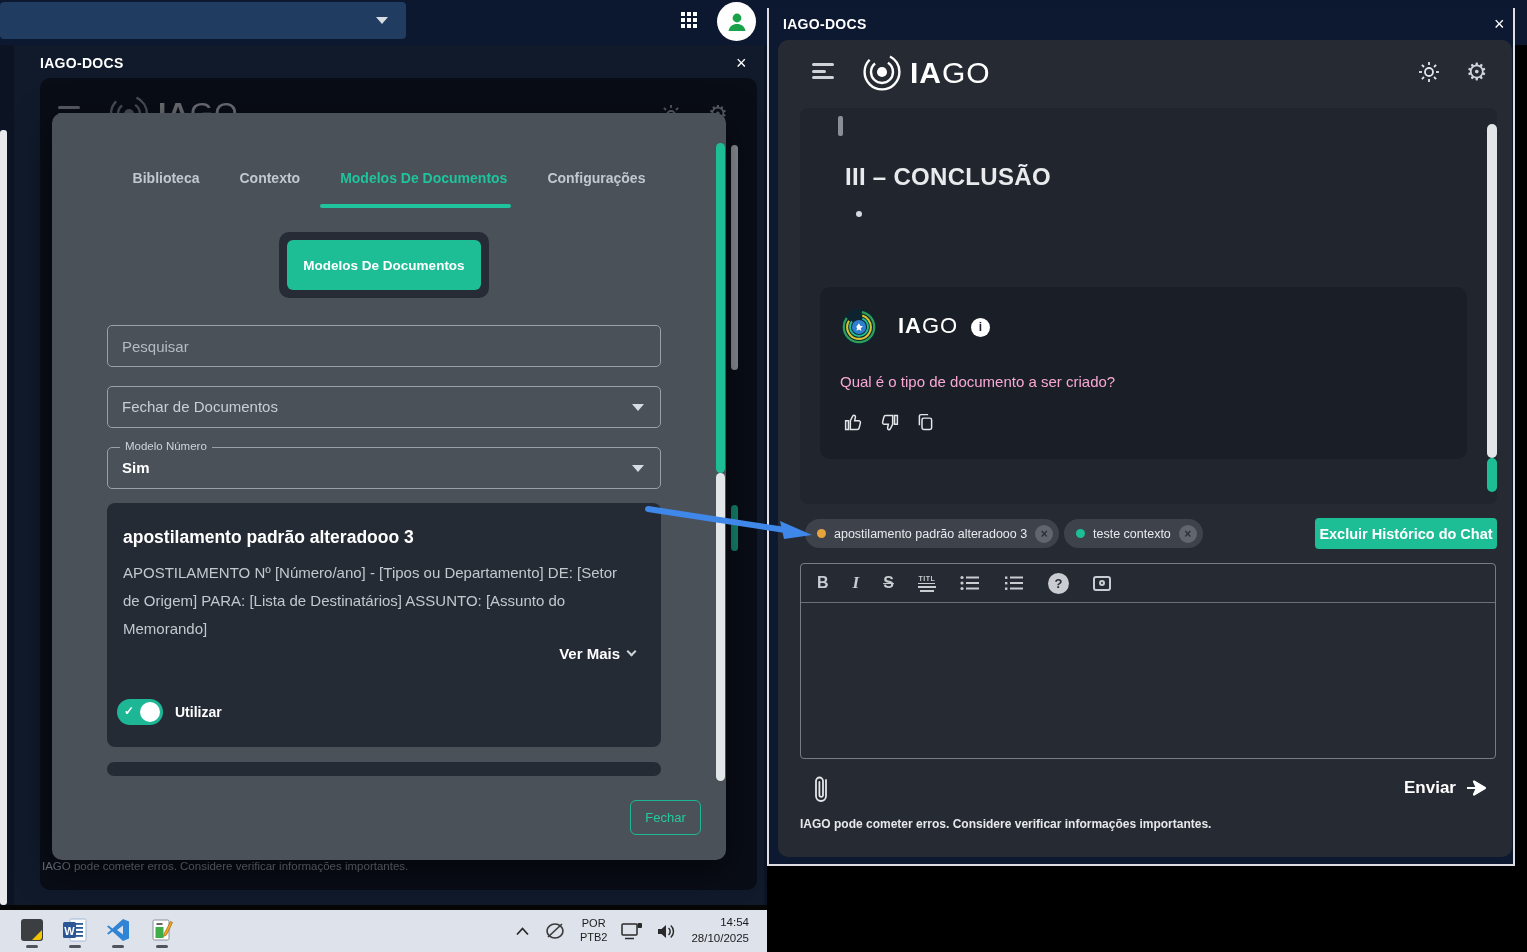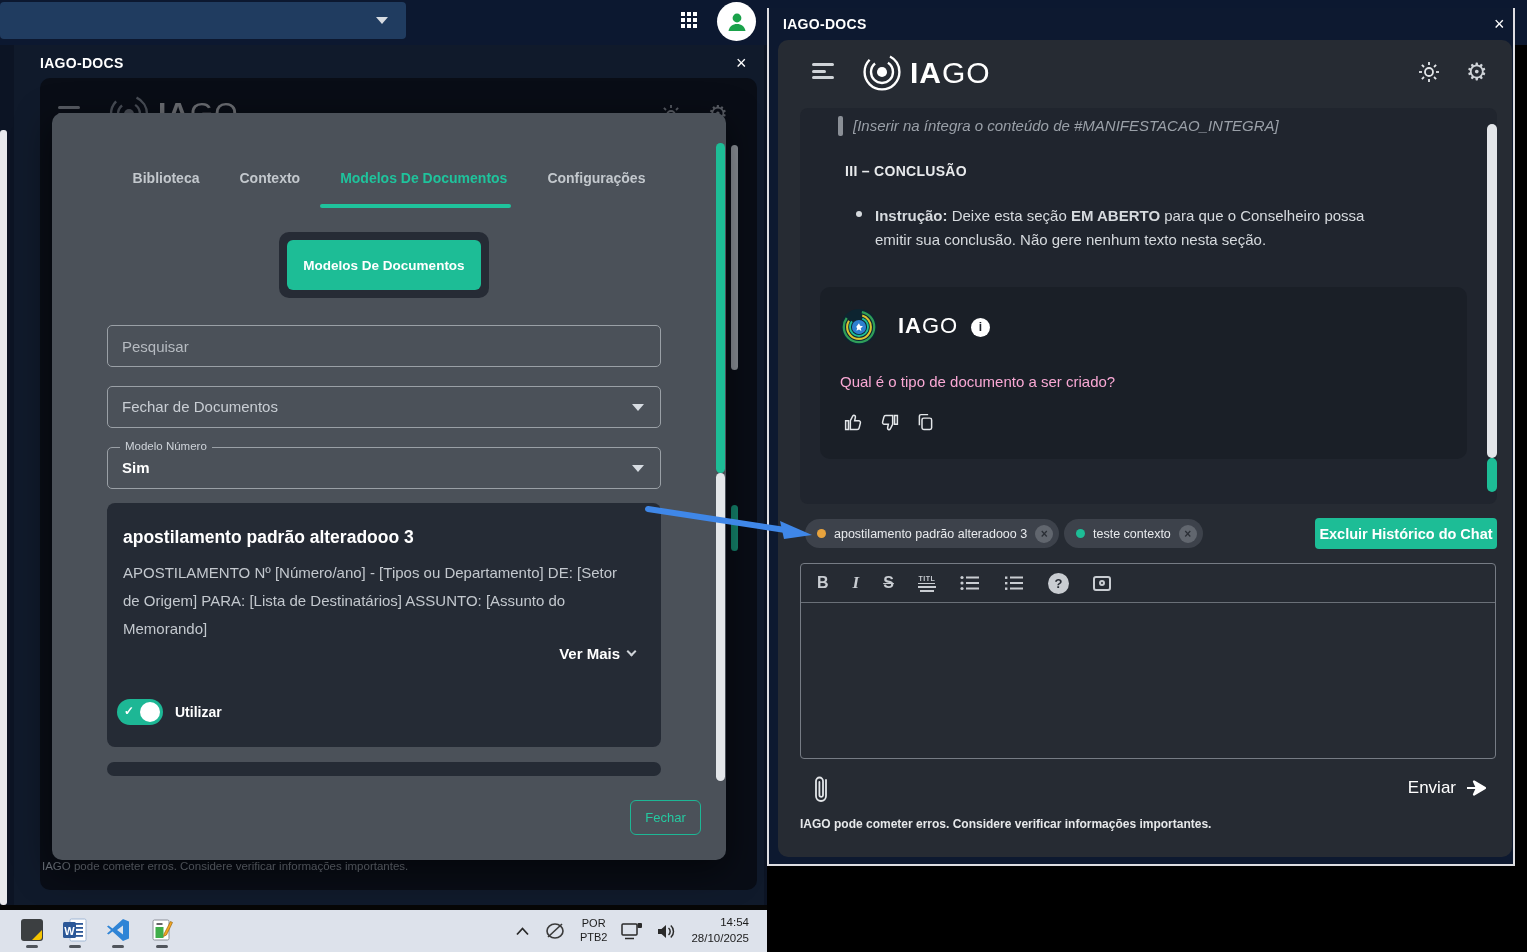--- a/index.html
+++ b/index.html
@@ -69,21 +69,21 @@
   
   .arrow-svg { left:620px; top:495px; width:230px; height:60px; z-index:50; pointer-events:none; }
 
   
   .right-window { left:767px; top:8px; width:748px; height:858px; background:#0d1930; border-left:2px solid #dedee2; border-right:2px solid #dedee2; border-bottom:2px solid #dedee2; }
   .inner-right { left:778px; top:40px; width:734px; height:817px; background:#262b33; border-radius:10px; }
   .sun-icon { cursor:pointer; }
   .chat-panel { left:800px; top:108px; width:697px; height:396px; background:#20252e; border-radius:8px; }
   .quote-bar { left:838px; top:116px; width:5px; height:20px; background:#8a8f96; border-radius:2px; }
   .quote-text { left:853px; top:117px; width:620px; font-size:15px; font-style:italic; color:#9aa0a8; white-space:nowrap; overflow:hidden; }
-  .concl-heading { left:845px; top:163px; font-size:14px; font-weight:bold; color:#e8eaec; letter-spacing:.3px; }
+  .concl-heading { left:845px; top:163px; font-size:24px; font-weight:bold; color:#e8eaec; letter-spacing:.3px; }
   .bullet-dot { left:856px; top:211px; width:6px; height:6px; border-radius:50%; background:#d6dade; }
   .bullet-text { left:875px; top:204px; width:505px; font-size:15px; color:#d6dade; line-height:1.62; }
   .bullet-text b { font-weight:bold; }
   .msg-card { left:820px; top:287px; width:647px; height:172px; background:#1a1f27; border-radius:10px; }
   .msg-sender { left:898px; top:313px; font-size:22px; color:#fff; letter-spacing:1px; }
   .msg-sender b{ font-weight:bold; } .msg-sender span{ font-weight:300; }
   .info-icon { left:971px; top:318px; width:19px; height:19px; background:#fff; color:#1a1f27; border-radius:50%; font-size:12px; font-weight:bold; text-align:center; line-height:19px; cursor:pointer; }
   .msg-text { left:840px; top:373px; font-size:15px; color:#f9a8d4; }
   .msg-actions { left:843px; top:412px; display:flex; gap:15px; color:#e3e6e9; }
   .msg-actions svg { cursor:pointer; }
@@ -104,21 +104,21 @@
   .tb-titl { display:flex; flex-direction:column; align-items:center; gap:2px; }
   .tb-titl .t { font-size:7px; font-weight:bold; letter-spacing:.5px; border-bottom:1px solid #c9cdd2; padding-bottom:1px; }
   .tb-titl .b1 { width:18px; height:2px; background:#c9cdd2; }
   .tb-titl .b2 { width:14px; height:2px; background:#c9cdd2; }
   .tb-circle { width:21px; height:21px; background:#c9cdd2; color:#262b33; border-radius:50%; text-align:center; line-height:21px; font-size:13px; font-weight:bold; }
   .tb-media { width:18px; height:15px; border:2px solid #c9cdd2; border-radius:3px; display:flex; align-items:center; justify-content:center; }
   .tb-media i { width:6px; height:6px; border:2px solid #c9cdd2; border-radius:50%; display:block; }
   .editor-area { position:absolute; left:0; top:40px; width:100%; height:155px; cursor:text; }
 
   .clip { left:810px; top:772px; cursor:pointer; }
-  .send { left:1336px; top:778px; width:150px; display:flex; align-items:center; justify-content:flex-end; gap:10px; color:#fff; font-size:17px; font-weight:normal; cursor:pointer; }
+  .send { left:1336px; top:778px; width:150px; display:flex; align-items:center; justify-content:flex-end; gap:10px; color:#fff; font-size:17px; font-weight:bold; cursor:pointer; }
   .disclaimer-right { left:800px; top:817px; font-size:12px; font-weight:bold; color:#e6e8ea; }
 
   
   .black-strip { left:0; top:905px; width:767px; height:5px; background:#060606; }
   .taskbar { left:0; top:910px; width:767px; height:42px; background:#dde2eb; }
   .tb-icon { position:absolute; top:8px; width:24px; height:24px; cursor:pointer; }
   .tb-under { position:absolute; top:35px; width:12px; height:3px; background:#50555c; border-radius:2px; }
   .tray { position:absolute; right:0; top:0; height:42px; display:flex; align-items:center; gap:14px; padding-right:18px; color:#1c1c1c; }
   .tray-lang { font-size:11px; line-height:1.25; text-align:center; cursor:pointer; }
   .tray-clock { font-size:11.5px; line-height:1.35; text-align:right; cursor:pointer; }
@@ -276,26 +276,22 @@
       <line x1="3.9" y1="3.9" x2="6" y2="6"></line>
         <line x1="16" y1="16" x2="18.1" y2="18.1"></line>
       <line x1="3.9" y1="18.1" x2="6" y2="16"></line>
         <line x1="16" y1="6" x2="18.1" y2="3.9"></line>
     </g>
   </svg>
   <div class="abs gear" style="left:1466px; top:60px; font-size:24px;">⚙</div>
 
   <div class="abs chat-panel"></div>
   <div class="abs quote-bar"></div>
-  <div class="abs quote-text">[Inserir na íntegra o conteúdo de #MANIFESTACAO_INTEGRA]</div>
   <div class="abs concl-heading">III – CONCLUSÃO</div>
   <div class="abs bullet-dot"></div>
-  <div class="abs bullet-text">
-    <b>Instrução:</b><span> Deixe esta seção </span><b>EM ABERTO</b><span> para que o Conselheiro possa emitir sua conclusão. Não gere nenhum texto nesta seção.</span>
-  </div>
 
   <div class="abs msg-card"></div>
   <svg class="abs" style="left:840px; top:308px;" width="38" height="38" viewBox="0 0 40 40">
     <circle cx="20" cy="20" r="19" fill="#0d2430"></circle>
     <circle cx="20" cy="20" r="16" fill="none" stroke="#2f9e58" stroke-width="2.4" stroke-dasharray="60 18"></circle>
     <circle cx="20" cy="20" r="12.5" fill="none" stroke="#d9c431" stroke-width="2.2" stroke-dasharray="46 16"></circle>
     <circle cx="20" cy="20" r="9.5" fill="none" stroke="#1dbd96" stroke-width="2" stroke-dasharray="36 12"></circle>
     <circle cx="20" cy="20" r="7.5" fill="#2e7fd0"></circle>
     <path d="M17 20l3-4 1.2 2.8 3 .4-2.4 2 .7 3-2.5-1.6-2.7 1.4.8-3z" fill="#fff"></path>
   </svg>

